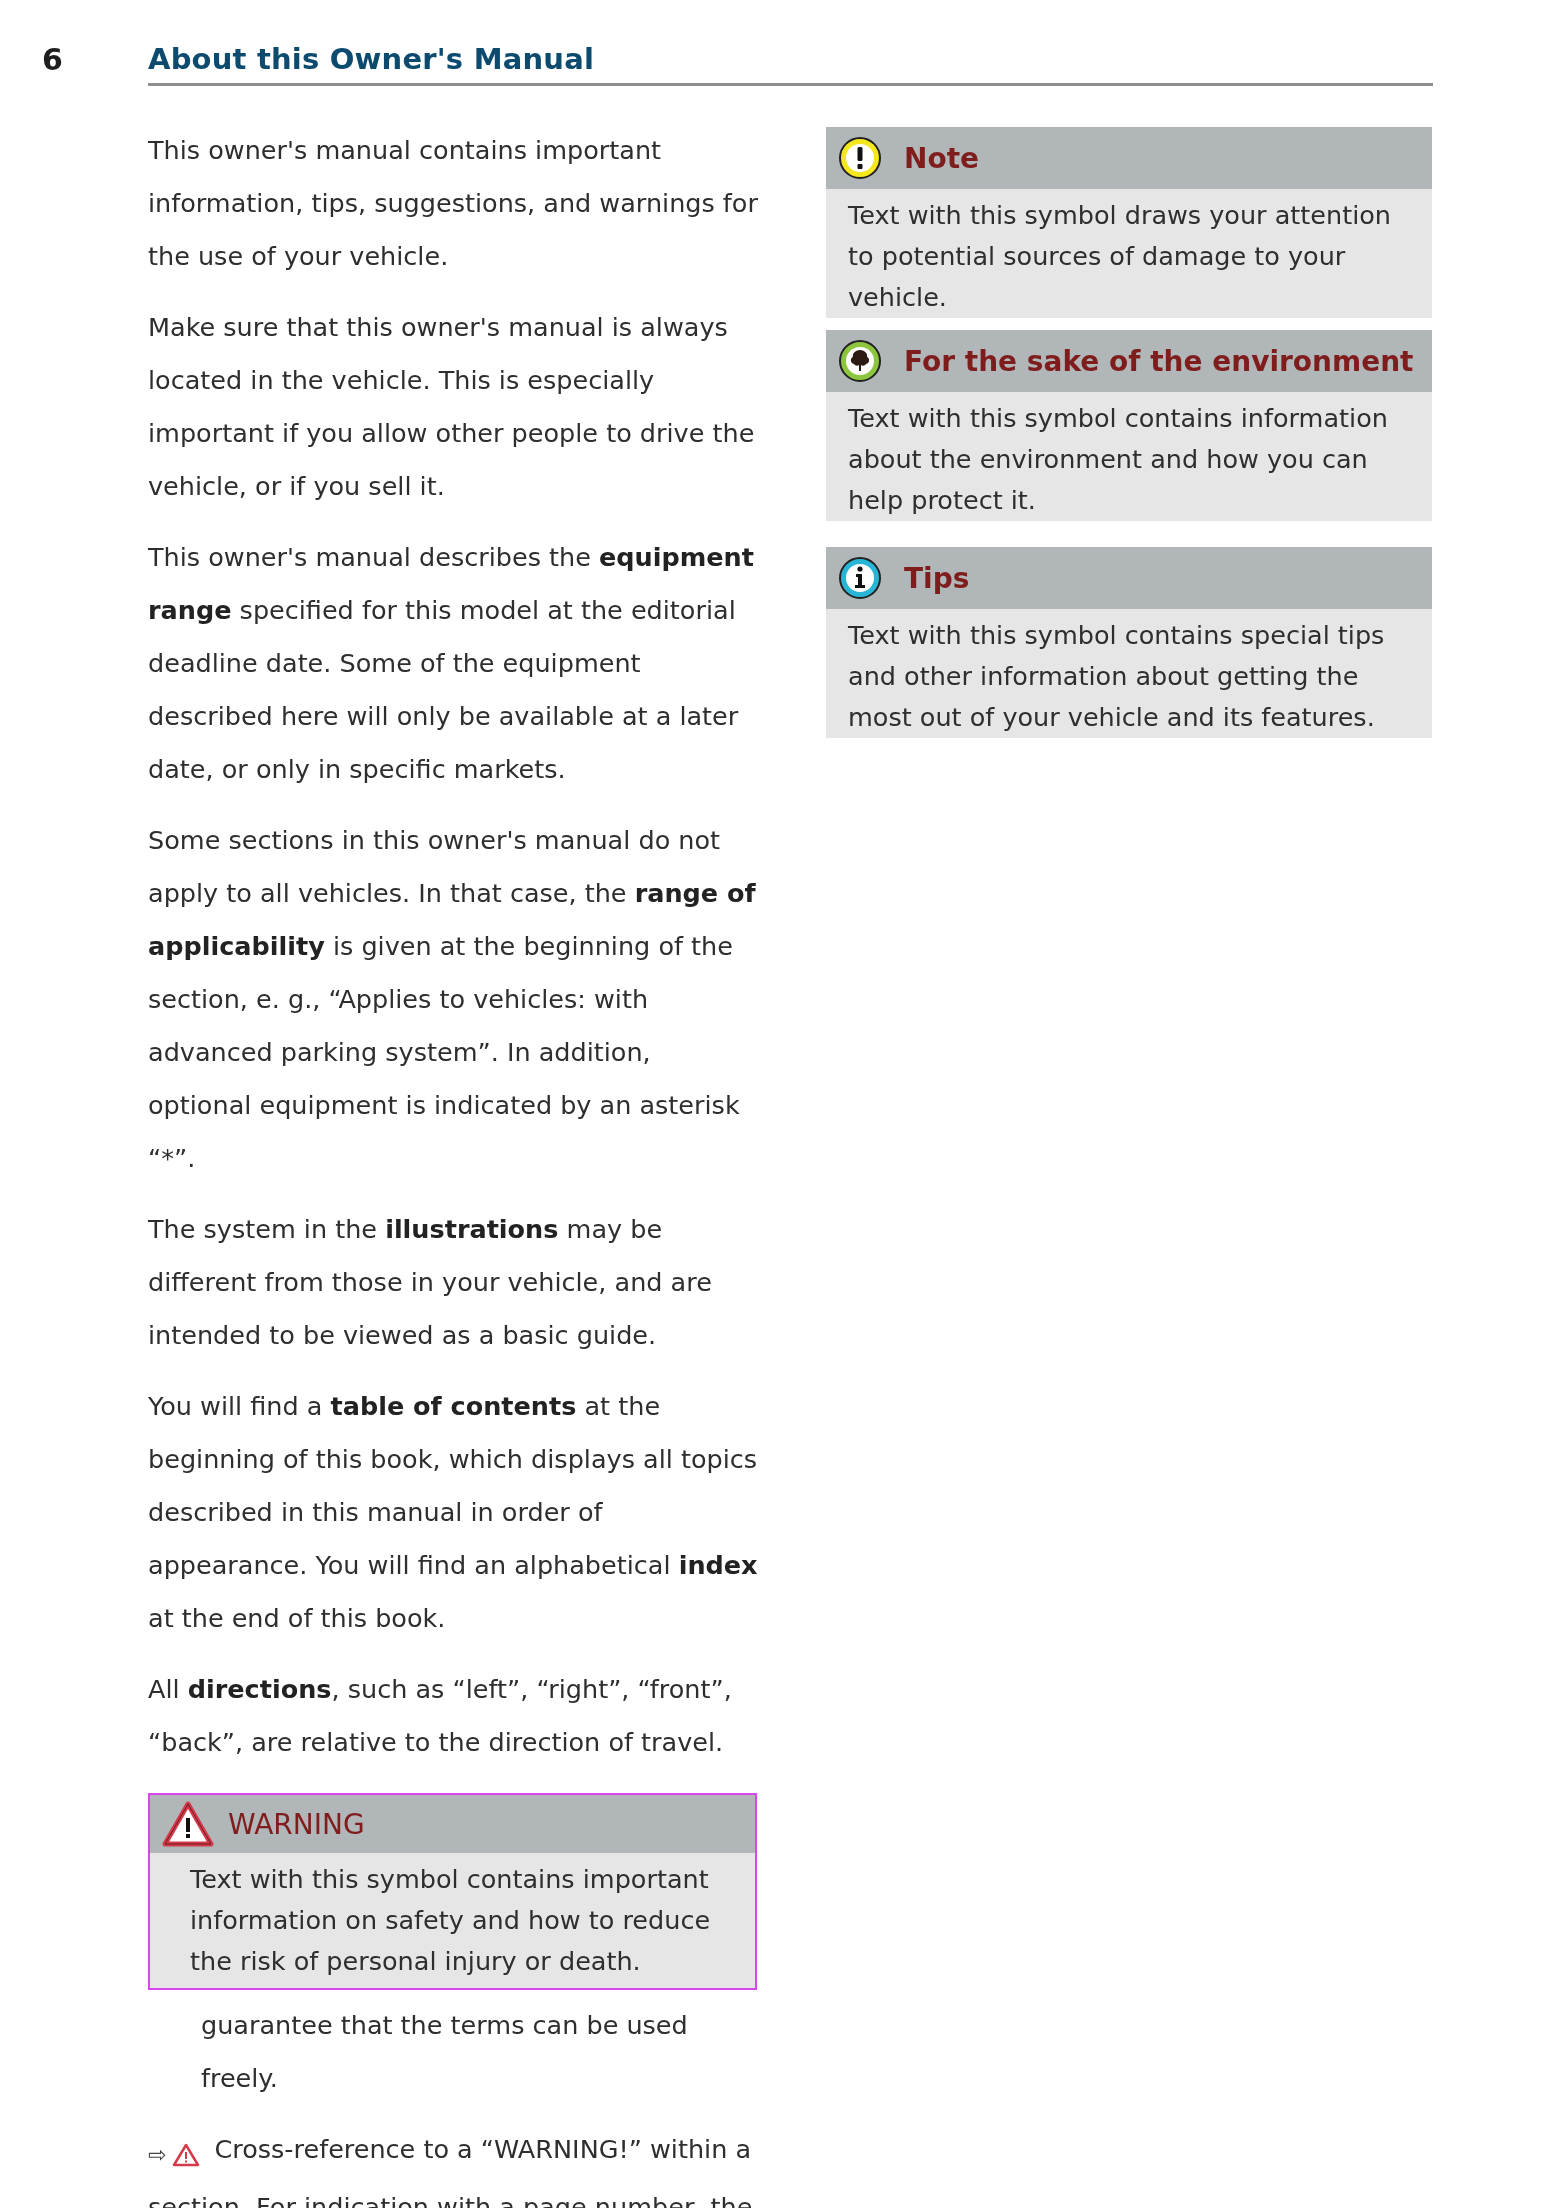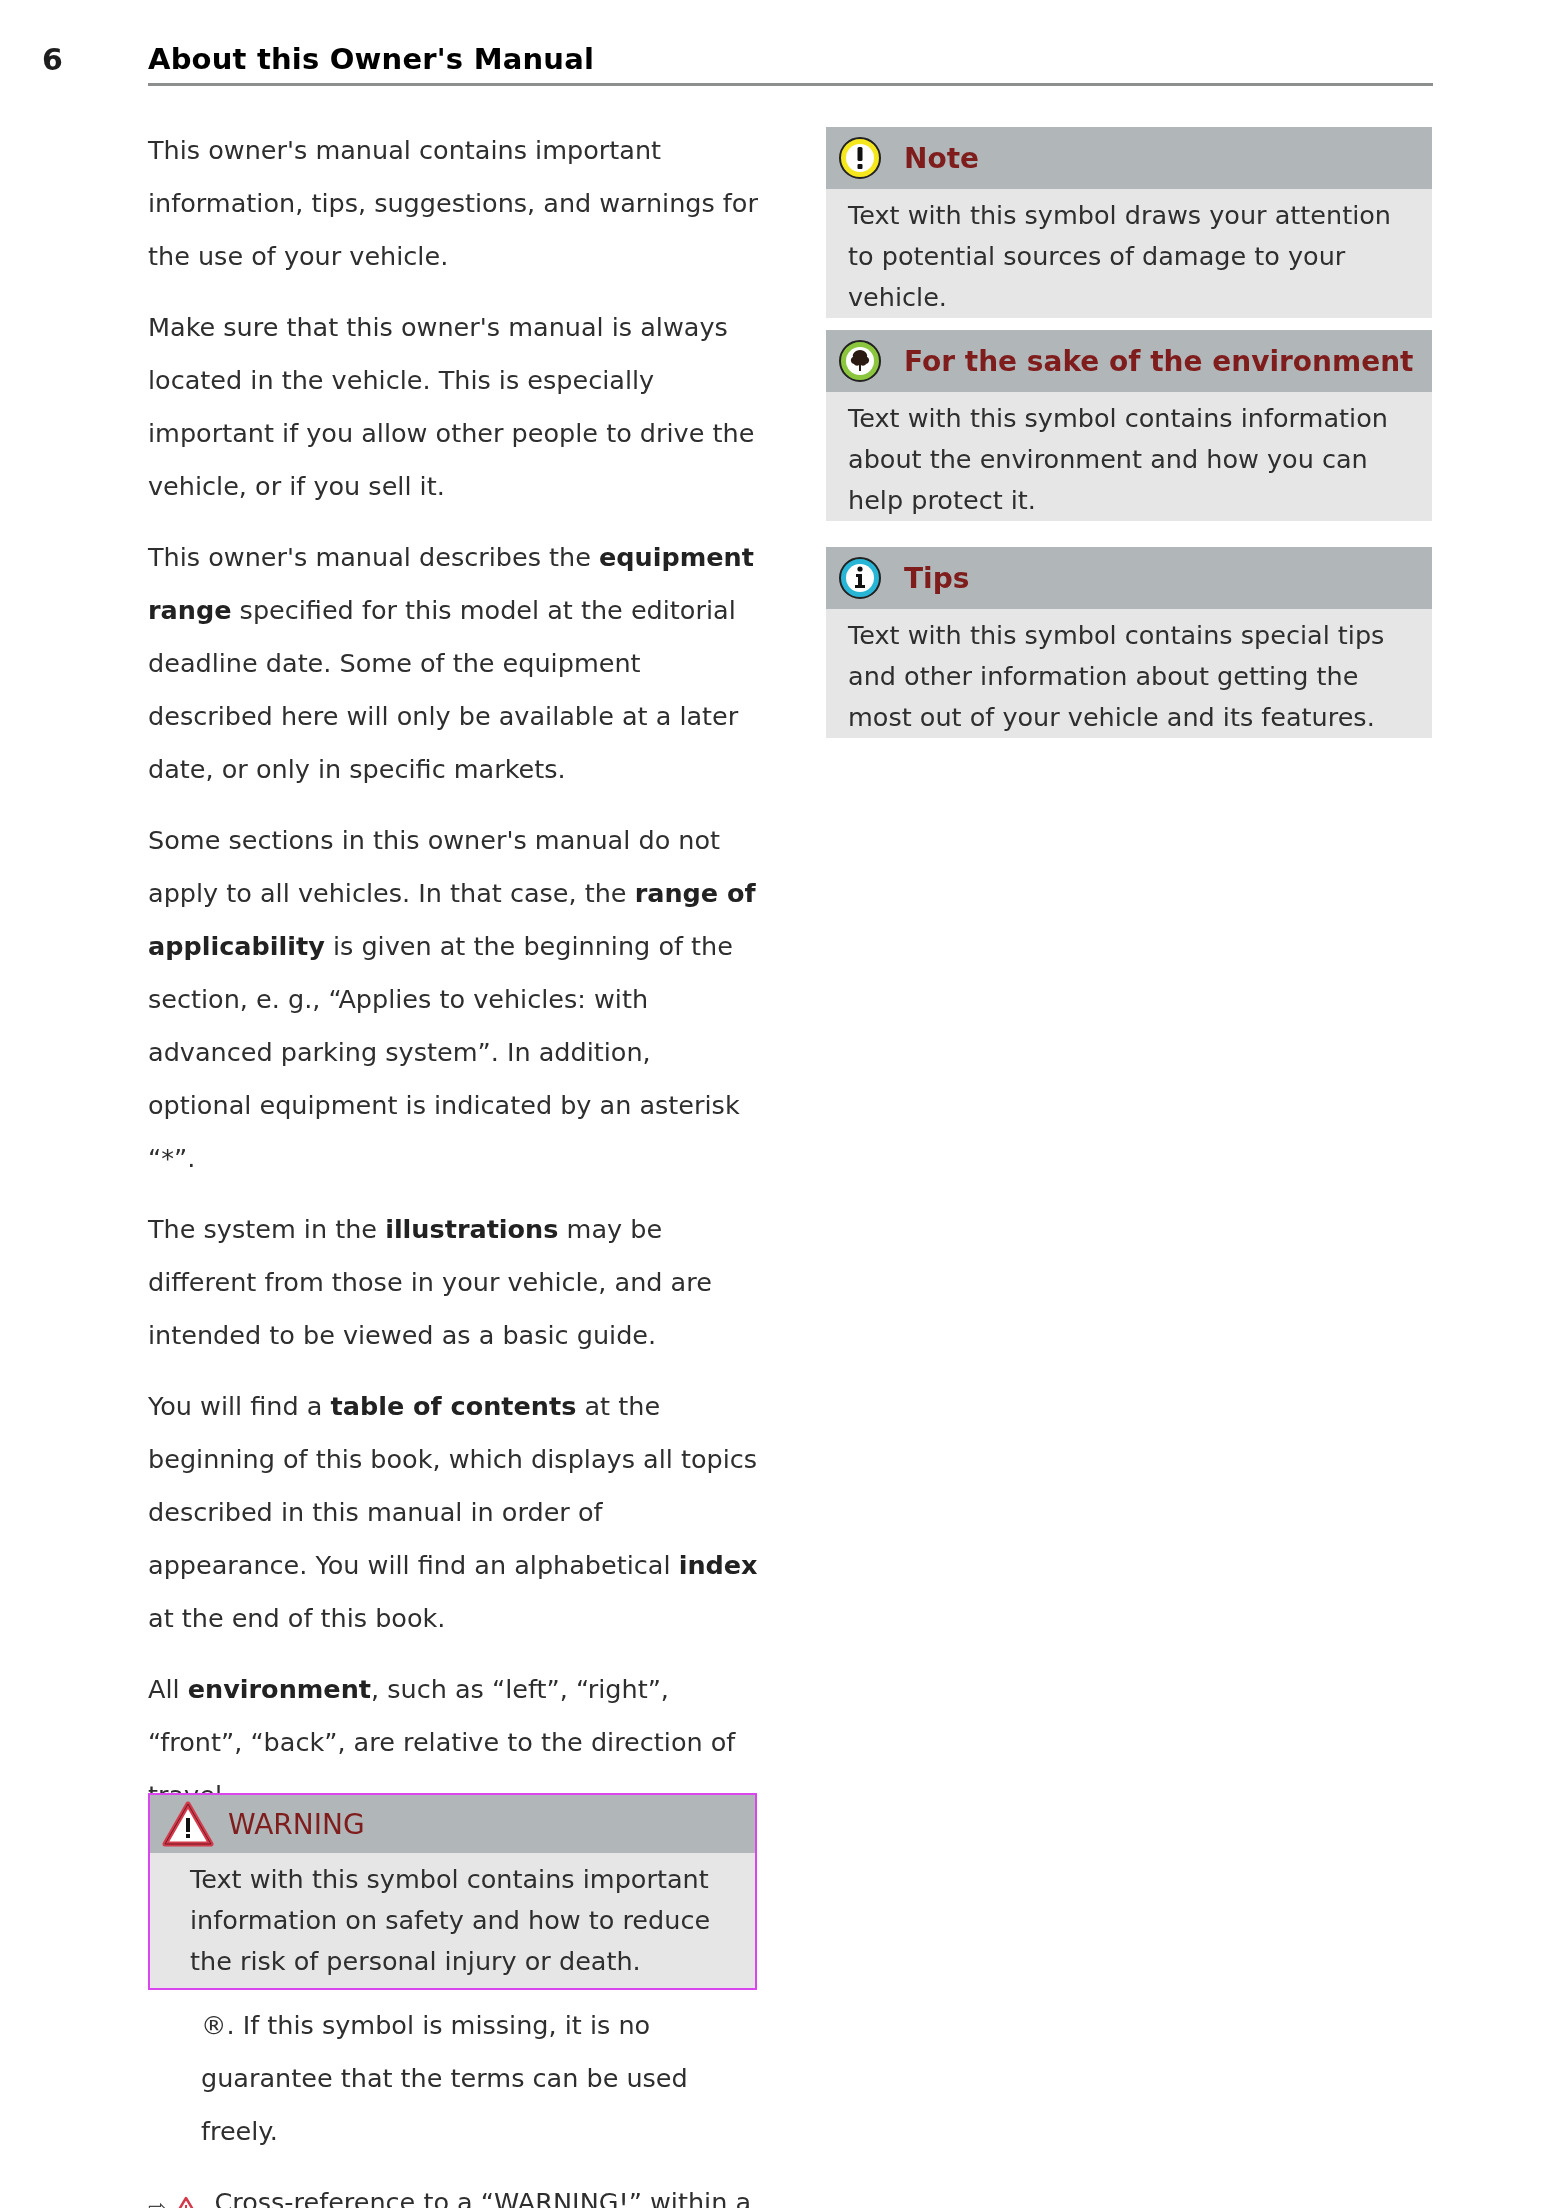--- a/index.html
+++ b/index.html
@@ -5,21 +5,21 @@
   html, body { margin: 0; padding: 0; }
   body {
     width: 1557px; height: 2208px; background: #ffffff; position: relative;
     font-family: "DejaVu Sans", sans-serif; color: #2b2b2b; overflow: hidden;
   }
   .page-number {
     position: absolute; left: 42px; top: 42px; font-size: 30px; font-weight: bold; color: #1e1e1e;
     font-family: "DejaVu Sans", sans-serif;
   }
   .page-title {
-    position: absolute; left: 148px; top: 42px; font-size: 29px; font-weight: bold; color: #000000;
+    position: absolute; left: 148px; top: 42px; font-size: 29px; font-weight: bold; color: #0c4a6e;
     letter-spacing: 0.2px;
   }
   .title-rule {
     position: absolute; left: 148px; top: 83px; width: 1285px; height: 3px; background: #8d8f8e;
   }
   .left-col {
     position: absolute; left: 148px; top: 124px; width: 612px;
     font-size: 25.5px; line-height: 53px; color: #2e2e2e;
   }
   .left-col p { margin: 0 0 18px 0; }
@@ -62,21 +62,21 @@
 <div class="title-rule"></div>
 
 <div class="left-col">
   <div id="paragraphs">
       <p><span>This owner's manual contains important information, tips, suggestions, and warnings for the use of your vehicle.</span></p>
       <p><span>Make sure that this owner's manual is always located in the vehicle. This is especially important if you allow other people to drive the vehicle, or if you sell it.</span></p>
       <p><span>This owner's manual describes the </span><b>equipment range</b><span> specified for this model at the editorial deadline date. Some of the equipment described here will only be available at a later date, or only in specific markets.</span></p>
       <p><span>Some sections in this owner's manual do not apply to all vehicles. In that case, the </span><b>range of applicability</b><span> is given at the beginning of the section, e. g., “Applies to vehicles: with advanced parking system”. In addition, optional equipment is indicated by an asterisk “*”.</span></p>
       <p><span>The system in the </span><b>illustrations</b><span> may be different from those in your vehicle, and are intended to be viewed as a basic guide.</span></p>
       <p><span>You will find a </span><b>table of contents</b><span> at the beginning of this book, which displays all topics described in this manual in order of appearance. You will find an alphabetical </span><b>index</b><span> at the end of this book.</span></p>
-      <p><span>All </span><b>environment</b><span>, such as “left”, “right”, “front”, “back”, are relative to the direction of travel.</span></p>
+      <p><span>All </span><b>directions</b><span>, such as “left”, “right”, “front”, “back”, are relative to the direction of travel.</span></p>
     </div>
 
   <div class="legend-list">
     <div class="legend-row">
       <span class="legend-sym">*</span>
       <span class="legend-text">optional equipment</span>
     </div>
     <div class="legend-row">
       <span class="legend-sym tri">▶</span>
       <span class="legend-text">This section continues on the next page.</span>

